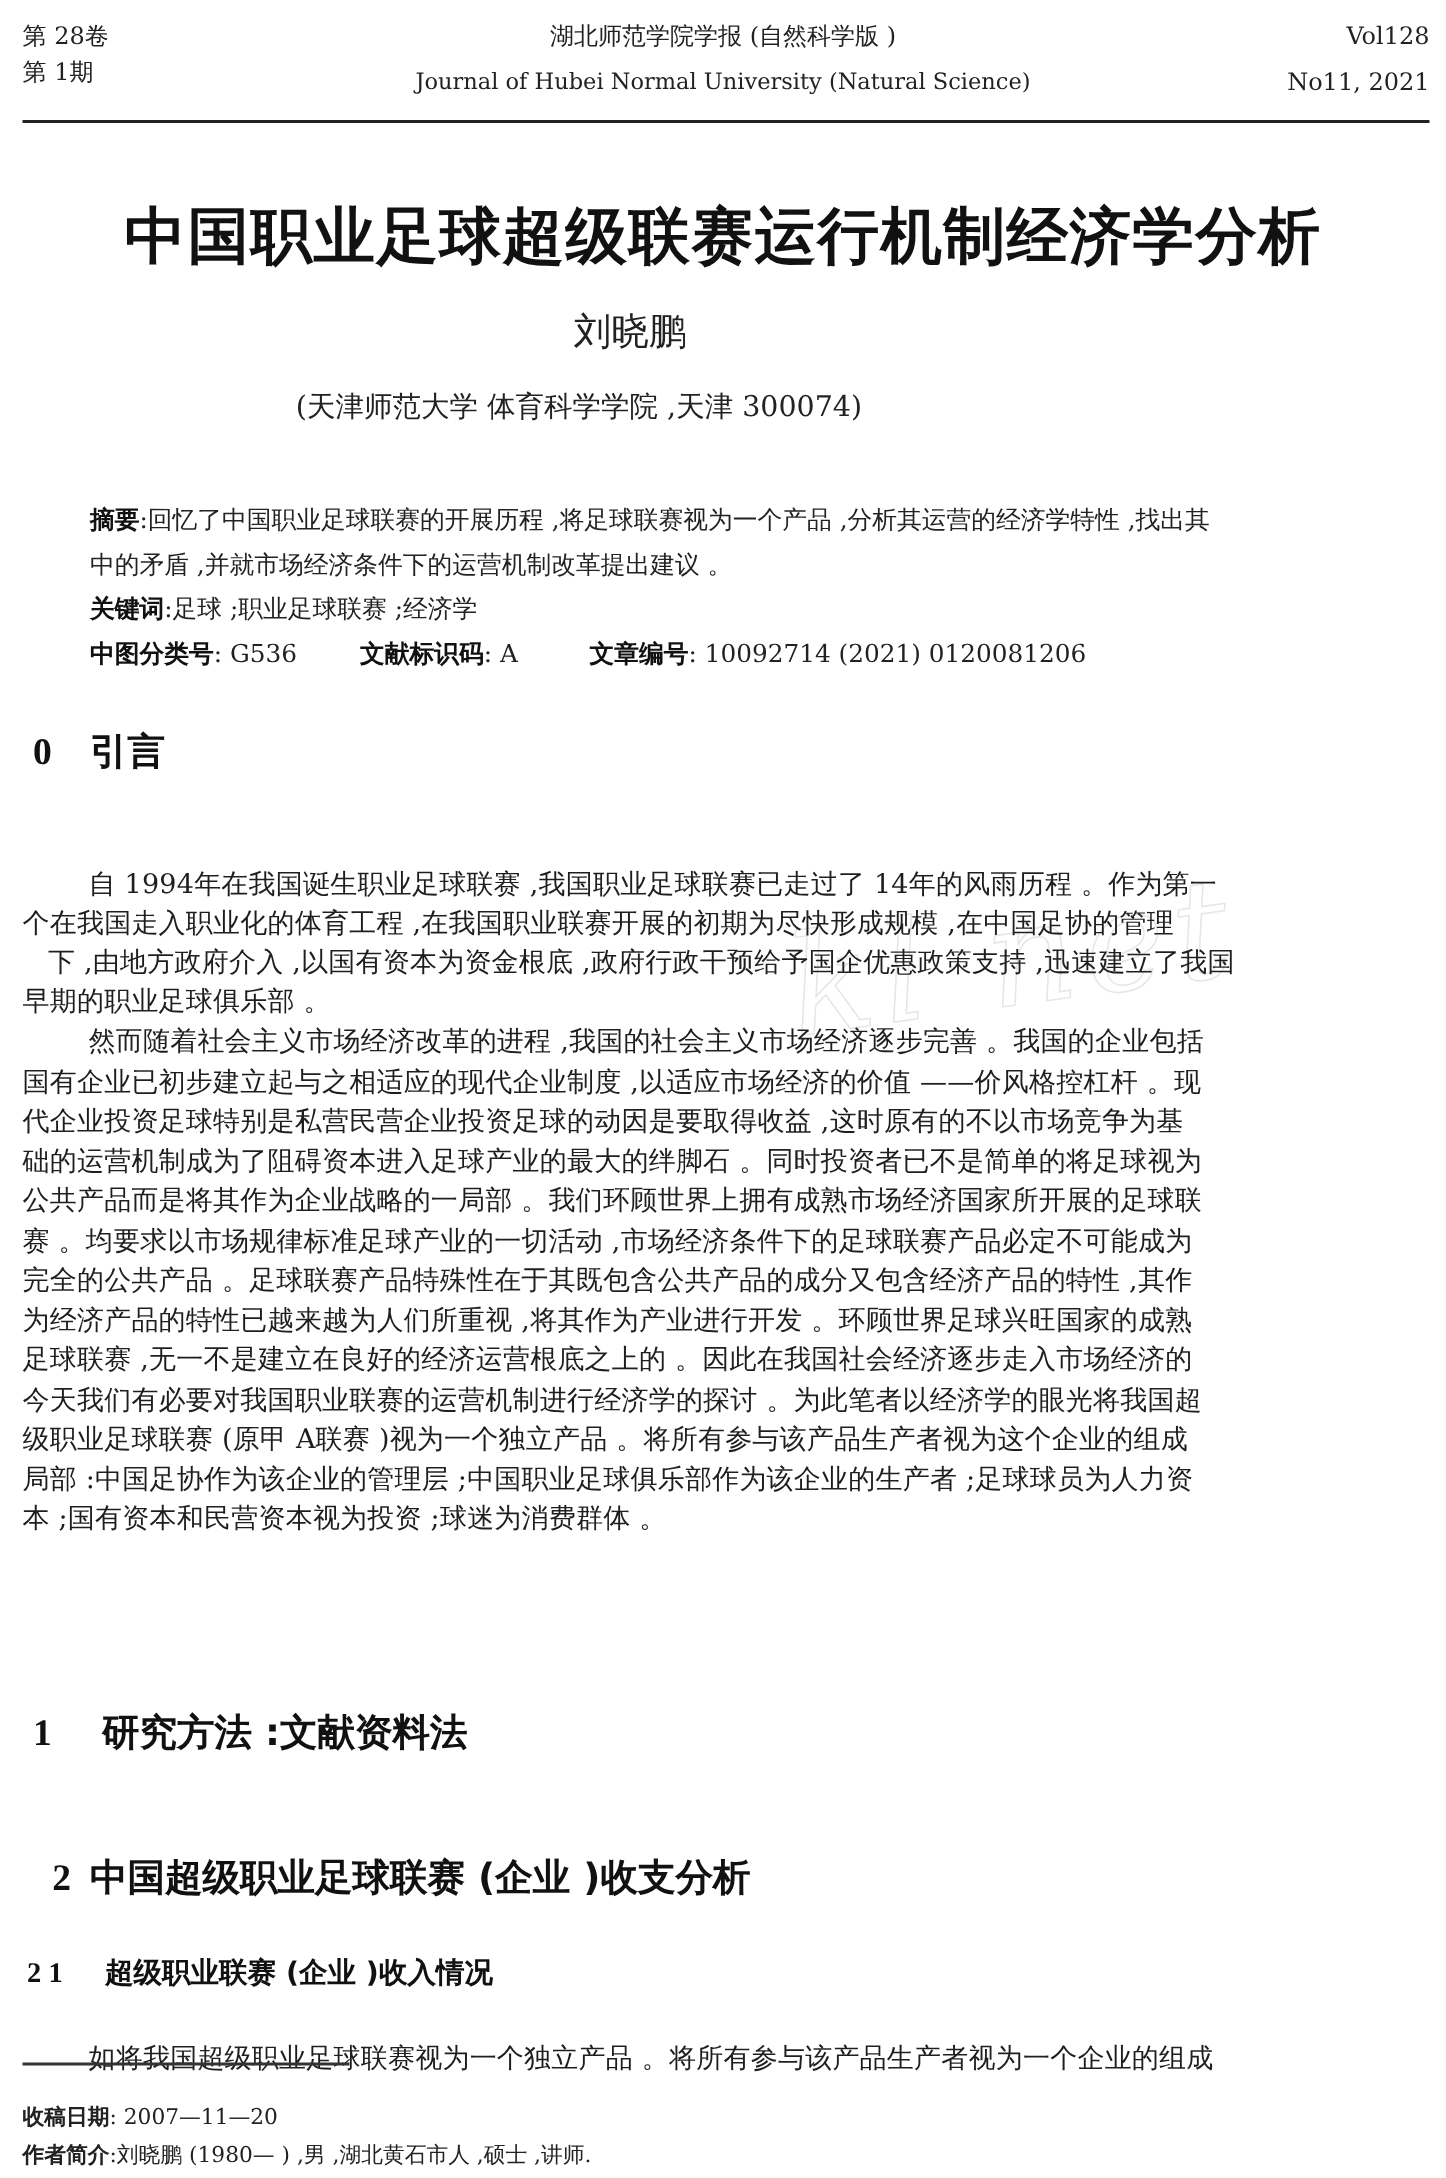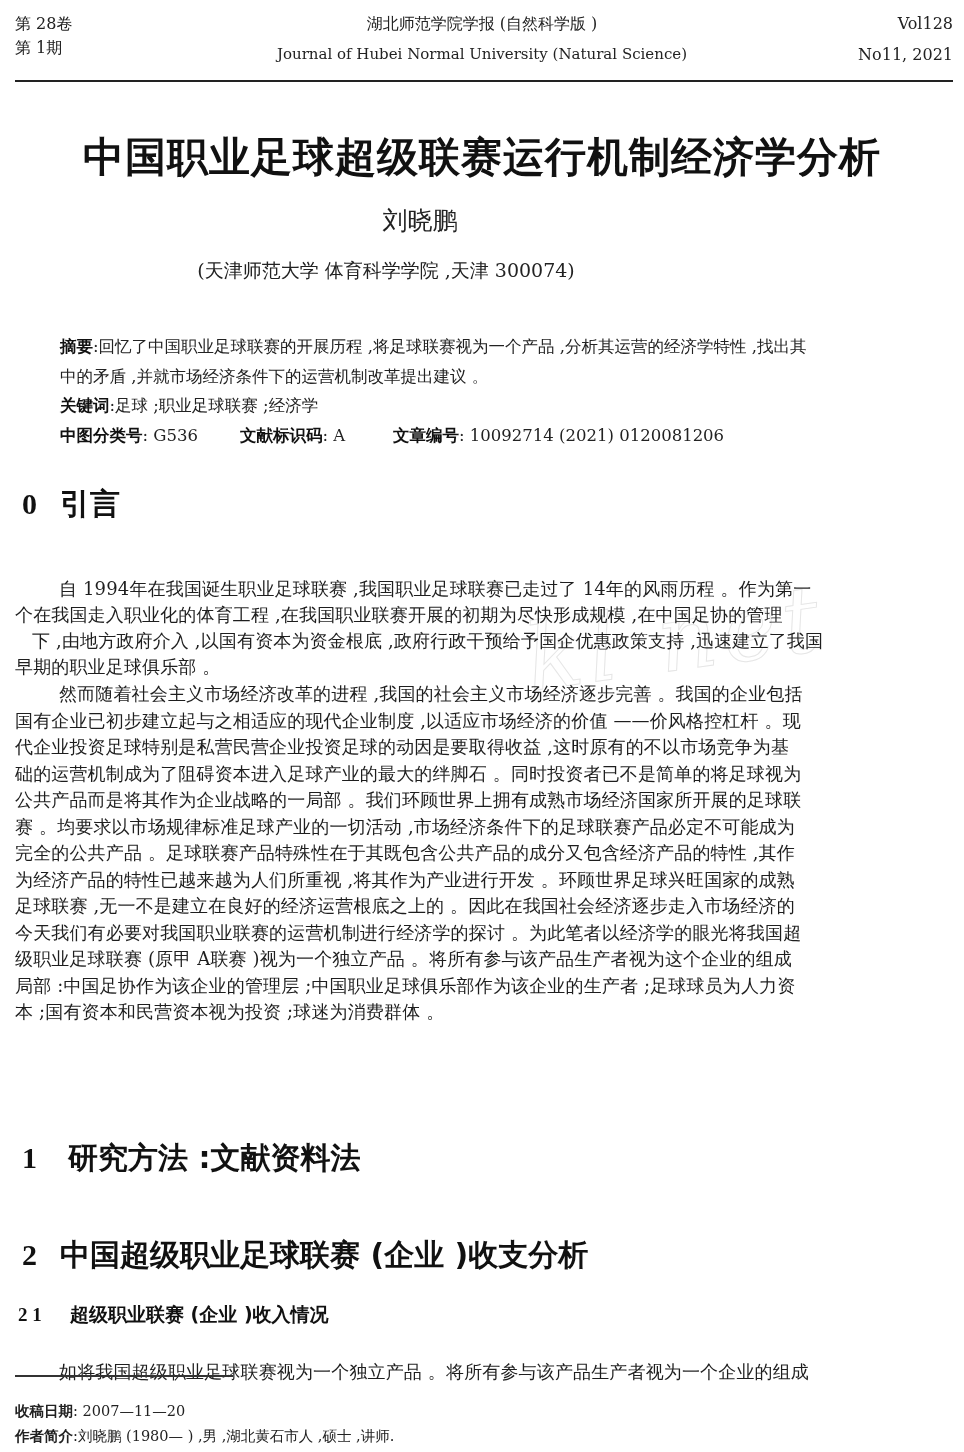--- a/index.html
+++ b/index.html
@@ -7,21 +7,21 @@
          font-family:"DejaVu Serif", "Liberation Serif", serif; }
   .abs { position:absolute; white-space:nowrap; }
   .hdr { font-size:16px; color:#222; }
   .rule-top { position:absolute; left:15px; top:80px; width:938px; height:2px; background:#222; }
   .title { position:absolute; left:0; width:964px; top:130px; text-align:center; font-size:41px; font-weight:bold;
            font-family:"DejaVu Sans", sans-serif; letter-spacing:1px; color:#111; }
   .author { position:absolute; left:0; width:840px; top:204px; text-align:center; font-size:25px; color:#222; }
   .affil { position:absolute; left:0; width:772px; top:258px; text-align:center; font-size:19px; color:#222; }
   .meta { font-size:16.5px; color:#222; }
   .meta b { font-family:"DejaVu Sans", sans-serif; font-weight:bold; color:#111; }
-  .h1 { font-size:30px; font-family:"DejaVu Sans", sans-serif; font-weight:bold; color:#111; }
+  .h1 { font-size:25px; font-family:"DejaVu Sans", sans-serif; font-weight:bold; color:#111; }
   .h1 .num { font-family:"Liberation Serif", serif; font-weight:bold; display:inline-block; }
   .h2 { font-size:19px; font-family:"DejaVu Sans", sans-serif; font-weight:bold; color:#111; }
   .body-line { font-size:18px; color:#1e1e1e; letter-spacing:0.15px;margin-top:24px; }
   .foot { font-size:14.5px; color:#222; }
   .foot b { font-family:"DejaVu Sans", sans-serif; font-weight:bold; }
   .foot-rule { position:absolute; left:15px; top:1375px; width:218px; height:2px; background:#333; }
   .watermark { position:absolute; left:525px; top:585px; font-size:92px; font-style:italic;
                color:transparent; -webkit-text-stroke:1px #e6e6e6; font-family:"DejaVu Serif", serif;
                transform:rotate(-8deg); letter-spacing:6px; }
 </style>
@@ -85,21 +85,21 @@
   <div class="abs body-line" style="left:15px; top:897px;">今天我们有必要对我国职业联赛的运营机制进行经济学的探讨 。为此笔者以经济学的眼光将我国超</div>
   <div class="abs body-line" style="left:15px; top:923px;">级职业足球联赛 (原甲  A联赛 )视为一个独立产品 。将所有参与该产品生产者视为这个企业的组成</div>
   <div class="abs body-line" style="left:15px; top:950px;text-align:right;">局部 :中国足协作为该企业的管理层 ;中国职业足球俱乐部作为该企业的生产者 ;足球球员为人力资</div>
   <div class="abs body-line" style="left:15px; top:976px;">本 ;国有资本和民营资本视为投资 ;球迷为消费群体 。</div>
 </div>
 
 <div class="abs h1" style="left:22px; top:1138px;">
   <span class="num" style="width:46px;">1</span><span>研究方法 :文献资料法</span>
 </div>
 
-<div class="abs h1" style="left:22px; top:1235px;">
+<div class="abs h1" style="left:22px; top:1235px;text-align:center;">
   <span class="num" style="width:38px;">2</span><span>中国超级职业足球联赛 (企业 )收支分析</span>
 </div>
 
 <div class="abs h2" style="left:18px; top:1302px;">
   <span style="display:inline-block;width:52px;font-family:'Liberation Serif',serif;">2 1</span><span>超级职业联赛 (企业 )收入情况</span>
 </div>
 <div class="abs body-line" style="left:15px; top:1336px;"><span style="display:inline-block;width:44px;"></span><span>如将我国超级职业足球联赛视为一个独立产品 。将所有参与该产品生产者视为一个企业的组成</span></div>
 
 <div class="foot-rule"></div>
 <div class="abs foot" style="left:15px; top:1402px;">

